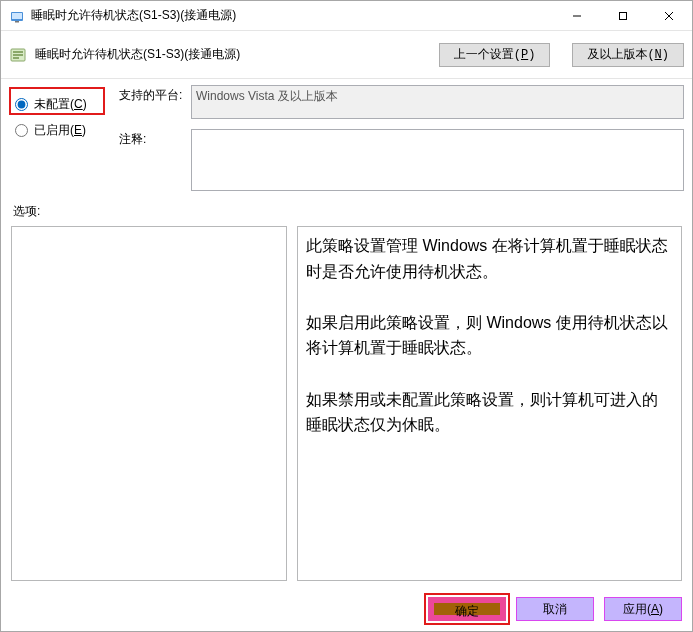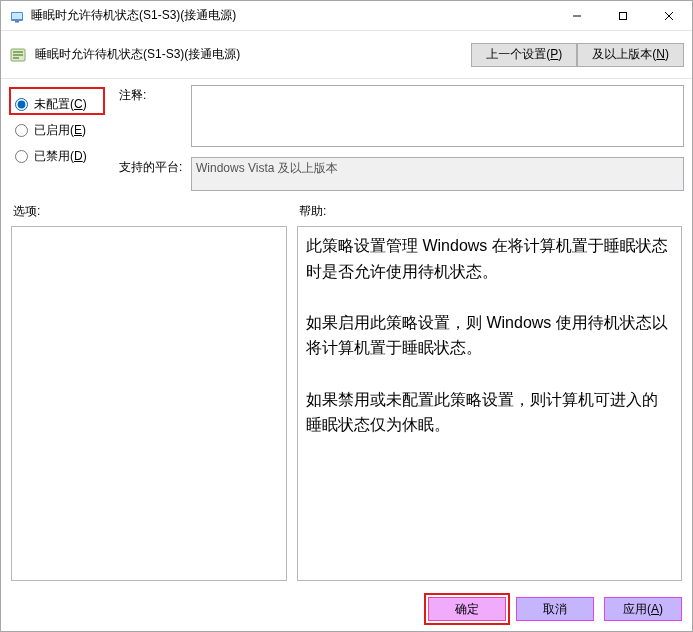--- a/index.html
+++ b/index.html
@@ -70,25 +70,25 @@
     width: 18px; height: 18px;
     margin-right: 8px;
   }
   .header-strip .policy-title {
     flex: 1;
     font-size: 12px;
   }
   .nav-btn {
     height: 24px;
     padding: 0 14px;
-    margin-left: 0;
+    margin-left: 22px;
     background: #e1e1e1;
     border: 1px solid #adadad;
     font-size: 12px;
-    font-family: Liberation Sans, sans-serif;
+    font-family: Liberation Mono, monospace;
     cursor: pointer;
     color:#000;
   }
   .nav-btn u { text-decoration: underline; }
 
   
   .upper {
     display: flex;
     padding: 6px 8px 4px 8px;
   }
@@ -198,21 +198,21 @@
     height: 24px;
     min-width: 78px;
     padding: 0 14px;
     background: #c4b5fd;
     border: 1px solid #d946ef;
     font-size: 12px;
     font-family: inherit;
     cursor: pointer;
     color:#000;
   }
-  .dlg-btn.default { border:1px solid #ec4899; background:#f0abfc; }
+  .dlg-btn.default { border:6px solid #ec4899; background:#a16207; }
   .ok-wrap { position: relative; display:inline-flex; }
   .red-box-ok {
     position: absolute;
     left: -4px; top: -4px; right: -4px; bottom: -4px;
     border: 2px solid #e11b1b;
     pointer-events: none;
   }
   .dlg-btn u { text-decoration: underline; }
 </style>
 </head>
@@ -267,41 +267,36 @@
     <div class="radio-col">
       <div class="red-box-radio"></div>
       <div class="radio-row">
         <input type="radio" name="st" id="r-nc" checked="" style="">
         <label for="r-nc"><span>未配置(</span><u>C</u><span>)</span></label>
       </div>
       <div class="radio-row">
         <input type="radio" name="st" id="r-en" style="">
         <label for="r-en"><span>已启用(</span><u>E</u><span>)</span></label>
       </div>
-      <div class="radio-row">
-        <input type="radio" name="st" id="r-di" style="">
-        <label for="r-di"><span>已禁用(</span><u>D</u><span>)</span></label>
-      </div>
     </div>
 
     <div class="fields-col">
+      <div class="field-row">
+        <div class="field-label">支持的平台:</div>
+        <textarea class="multiline supported-box" readonly="" style="">Windows Vista 及以上版本</textarea>
+      </div>
       <div class="field-row">
         <div class="field-label">注释:</div>
         <textarea class="multiline comment-box" style=""></textarea>
       </div>
-      <div class="field-row">
-        <div class="field-label">支持的平台:</div>
-        <textarea class="multiline supported-box" readonly="" style="">Windows Vista 及以上版本</textarea>
-      </div>
     </div>
   </div>
 
   <div class="mid-labels">
     <div class="opts-label">选项:</div>
-    <div class="help-label">帮助:</div>
   </div>
 
   <div class="lower">
     <div class="pane options-pane"></div>
     <div class="pane help-pane">此策略设置管理 Windows 在将计算机置于睡眠状态时是否允许使用待机状态。
 
 如果启用此策略设置，则 Windows 使用待机状态以将计算机置于睡眠状态。
 
 如果禁用或未配置此策略设置，则计算机可进入的睡眠状态仅为休眠。</div>
   </div>

